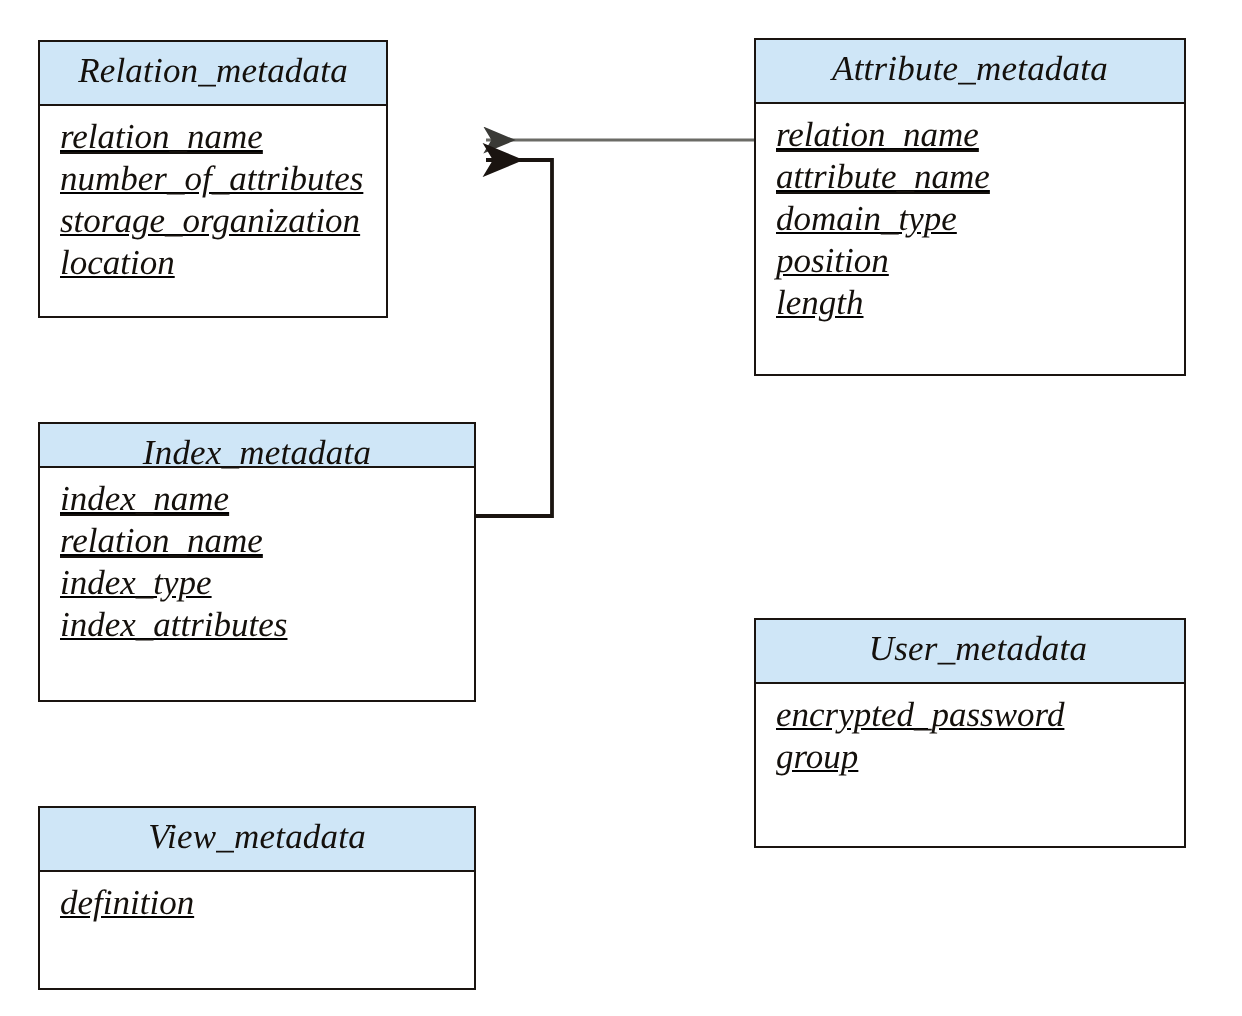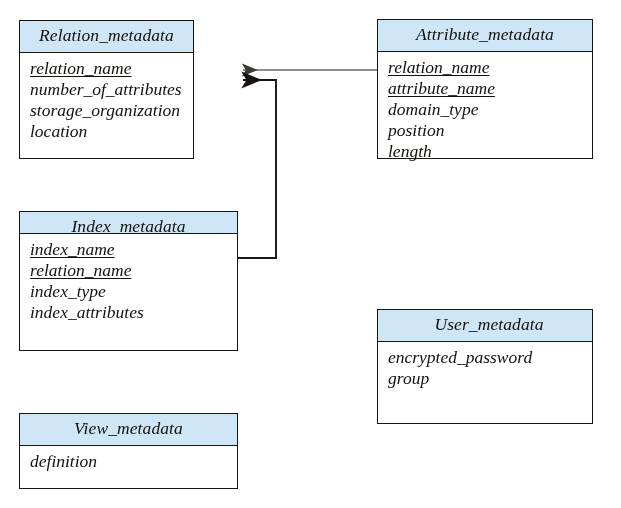--- a/index.html
+++ b/index.html
@@ -32,20 +32,21 @@
     font-style: italic;
     font-size: 17.5px;
     color: #14100c;
     line-height: 1;
     padding: 6px 4px 7px 4px;
     letter-spacing: 0.1px;
   }
   .entity-body {
     box-sizing: border-box;
     padding: 5px 0 6px 10px;
+    text-decoration: underline;
   }
   .attr {
     font-style: italic;
     font-size: 17.5px;
     color: #14100c;
     line-height: 21px;
     white-space: nowrap;
     display: block;
     width: max-content;
   }
@@ -88,21 +89,21 @@
   <div class="entity" style="left:19px; top:20px; width:175px; height:139px;">
     <div class="entity-header" style="height:32px;">Relation_metadata</div>
     <div class="entity-body">
       <span class="attr key">relation_name</span>
       <span class="attr">number_of_attributes</span>
       <span class="attr">storage_organization</span>
       <span class="attr">location</span>
     </div>
   </div>
 
-  <div class="entity" style="left:377px; top:19px; width:216px; height:140px;">
+  <div class="entity" style="left:377px; top:19px; width:216px; height:169px;">
     <div class="entity-header" style="height:32px;">Attribute_metadata</div>
     <div class="entity-body">
       <span class="attr key">relation_name</span>
       <span class="attr key">attribute_name</span>
       <span class="attr">domain_type</span>
       <span class="attr">position</span>
       <span class="attr">length</span>
     </div>
   </div>
 
@@ -117,20 +118,20 @@
   </div>
 
   <div class="entity" style="left:377px; top:309px; width:216px; height:115px;">
     <div class="entity-header" style="height:32px;padding-left:12px;">User_metadata</div>
     <div class="entity-body">
       <span class="attr">encrypted_password</span>
       <span class="attr">group</span>
     </div>
   </div>
 
-  <div class="entity" style="left:19px; top:413px; width:219px; height:76px;">
+  <div class="entity" style="left:19px; top:403px; width:219px; height:92px;">
     <div class="entity-header" style="height:32px;">View_metadata</div>
     <div class="entity-body">
       <span class="attr">definition</span>
     </div>
   </div>
 
 </div>
 
 </body></html>

